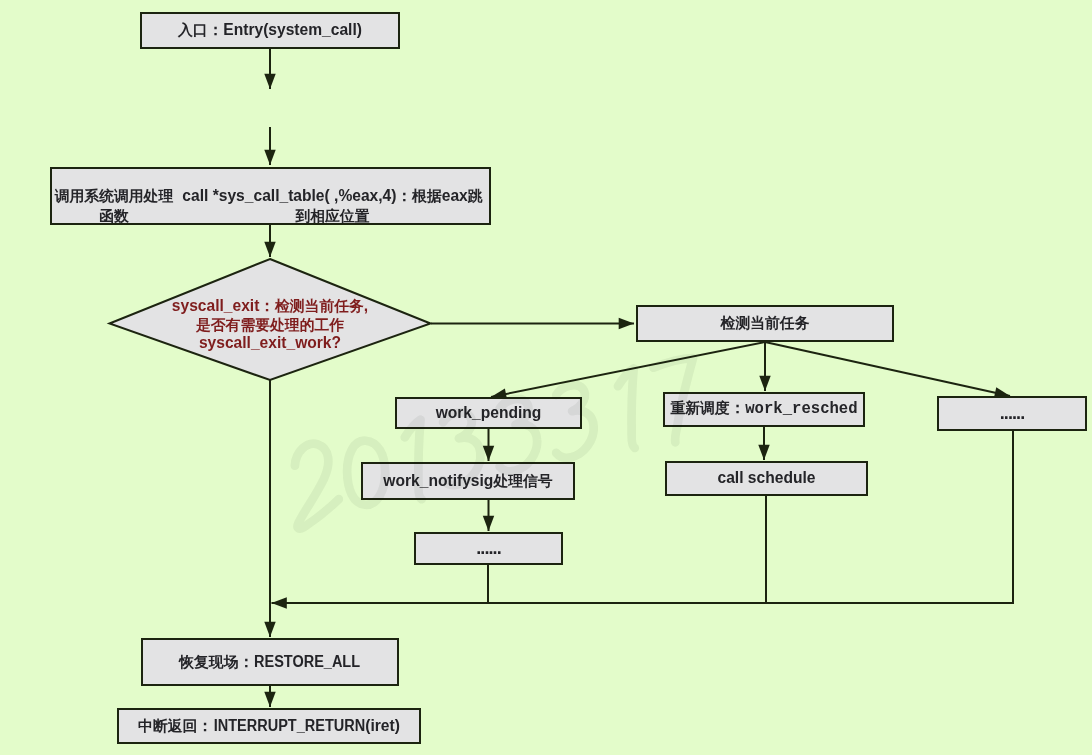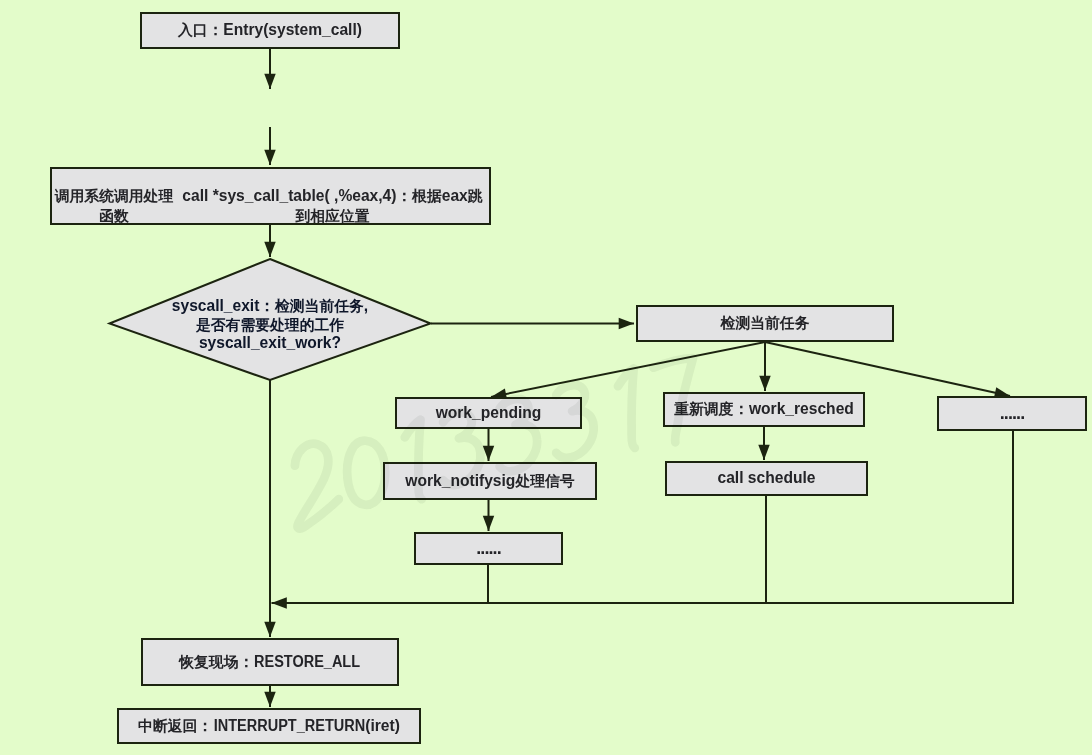--- a/index.html
+++ b/index.html
@@ -10,21 +10,21 @@
   #canvas{position:relative;width:1092px;height:755px;background:#e3fcca;padding-left:16px;}
   svg.layer{position:absolute;left:0;top:0;width:1092px;height:755px;}
   #wmlayer{z-index:9;pointer-events:none;}
 
   .node{position:absolute;box-sizing:border-box;background:#e3e3e4;
         border:2px solid #1c2410;
         display:flex;align-items:center;justify-content:center;text-align:center;
         font-weight:bold;color:#242428;font-size:15.6px;line-height:1.3;z-index:5;}
   .node.two{flex-direction:row;}
   .dia-label{position:absolute;display:flex;align-items:center;justify-content:center;
-        text-align:right;font-weight:bold;color:#0f172a;font-size:15.6px;
+        text-align:right;font-weight:bold;color:#7f1d1d;font-size:15.6px;
         flex-direction:column;line-height:1.3;z-index:5;}
   .dia-label > span{display:block;height:18.7px;line-height:18.7px;}
   .node.two > span{display:block;height:20px;line-height:20px;}
   
   .cjk{font-size:0.95em;}
   .caps{display:inline-block;transform:scaleX(0.93);transform-origin:center center;}
   .dots{letter-spacing:-0.9px;font-size:18px;}
 </style>
 </head>
 <body>
@@ -75,29 +75,29 @@
   </div>
 
   <div class="node" style="left:636px;top:305px;width:258px;height:37px;">
     <span><span class="cjk">检测当前任务</span></span>
   </div>
 
   <div class="node" style="left:395px;top:397px;width:187px;height:32px;text-align:right;">
     <span>work_pending</span>
   </div>
 
-  <div class="node" style="left:663px;top:392px;width:202px;height:35px;">
+  <div class="node" style="left:663px;top:392px;width:202px;height:35px;font-family:Liberation Mono, monospace;">
     <span><span class="cjk">重新调度</span>：work_resched</span>
   </div>
 
   <div class="node" style="left:937px;top:396px;width:150px;height:35px;">
     <span class="dots">......</span>
   </div>
 
-  <div class="node" style="left:383px;top:462px;width:214px;height:38px;">
+  <div class="node" style="left:361px;top:462px;width:214px;height:38px;">
     <span>work_notifysig<span class="cjk">处理信号</span></span>
   </div>
 
   <div class="node" style="left:665px;top:461px;width:203px;height:35px;">
     <span>call schedule</span>
   </div>
 
   <div class="node" style="left:414px;top:532px;width:149px;height:33px;">
     <span class="dots">......</span>
   </div>

